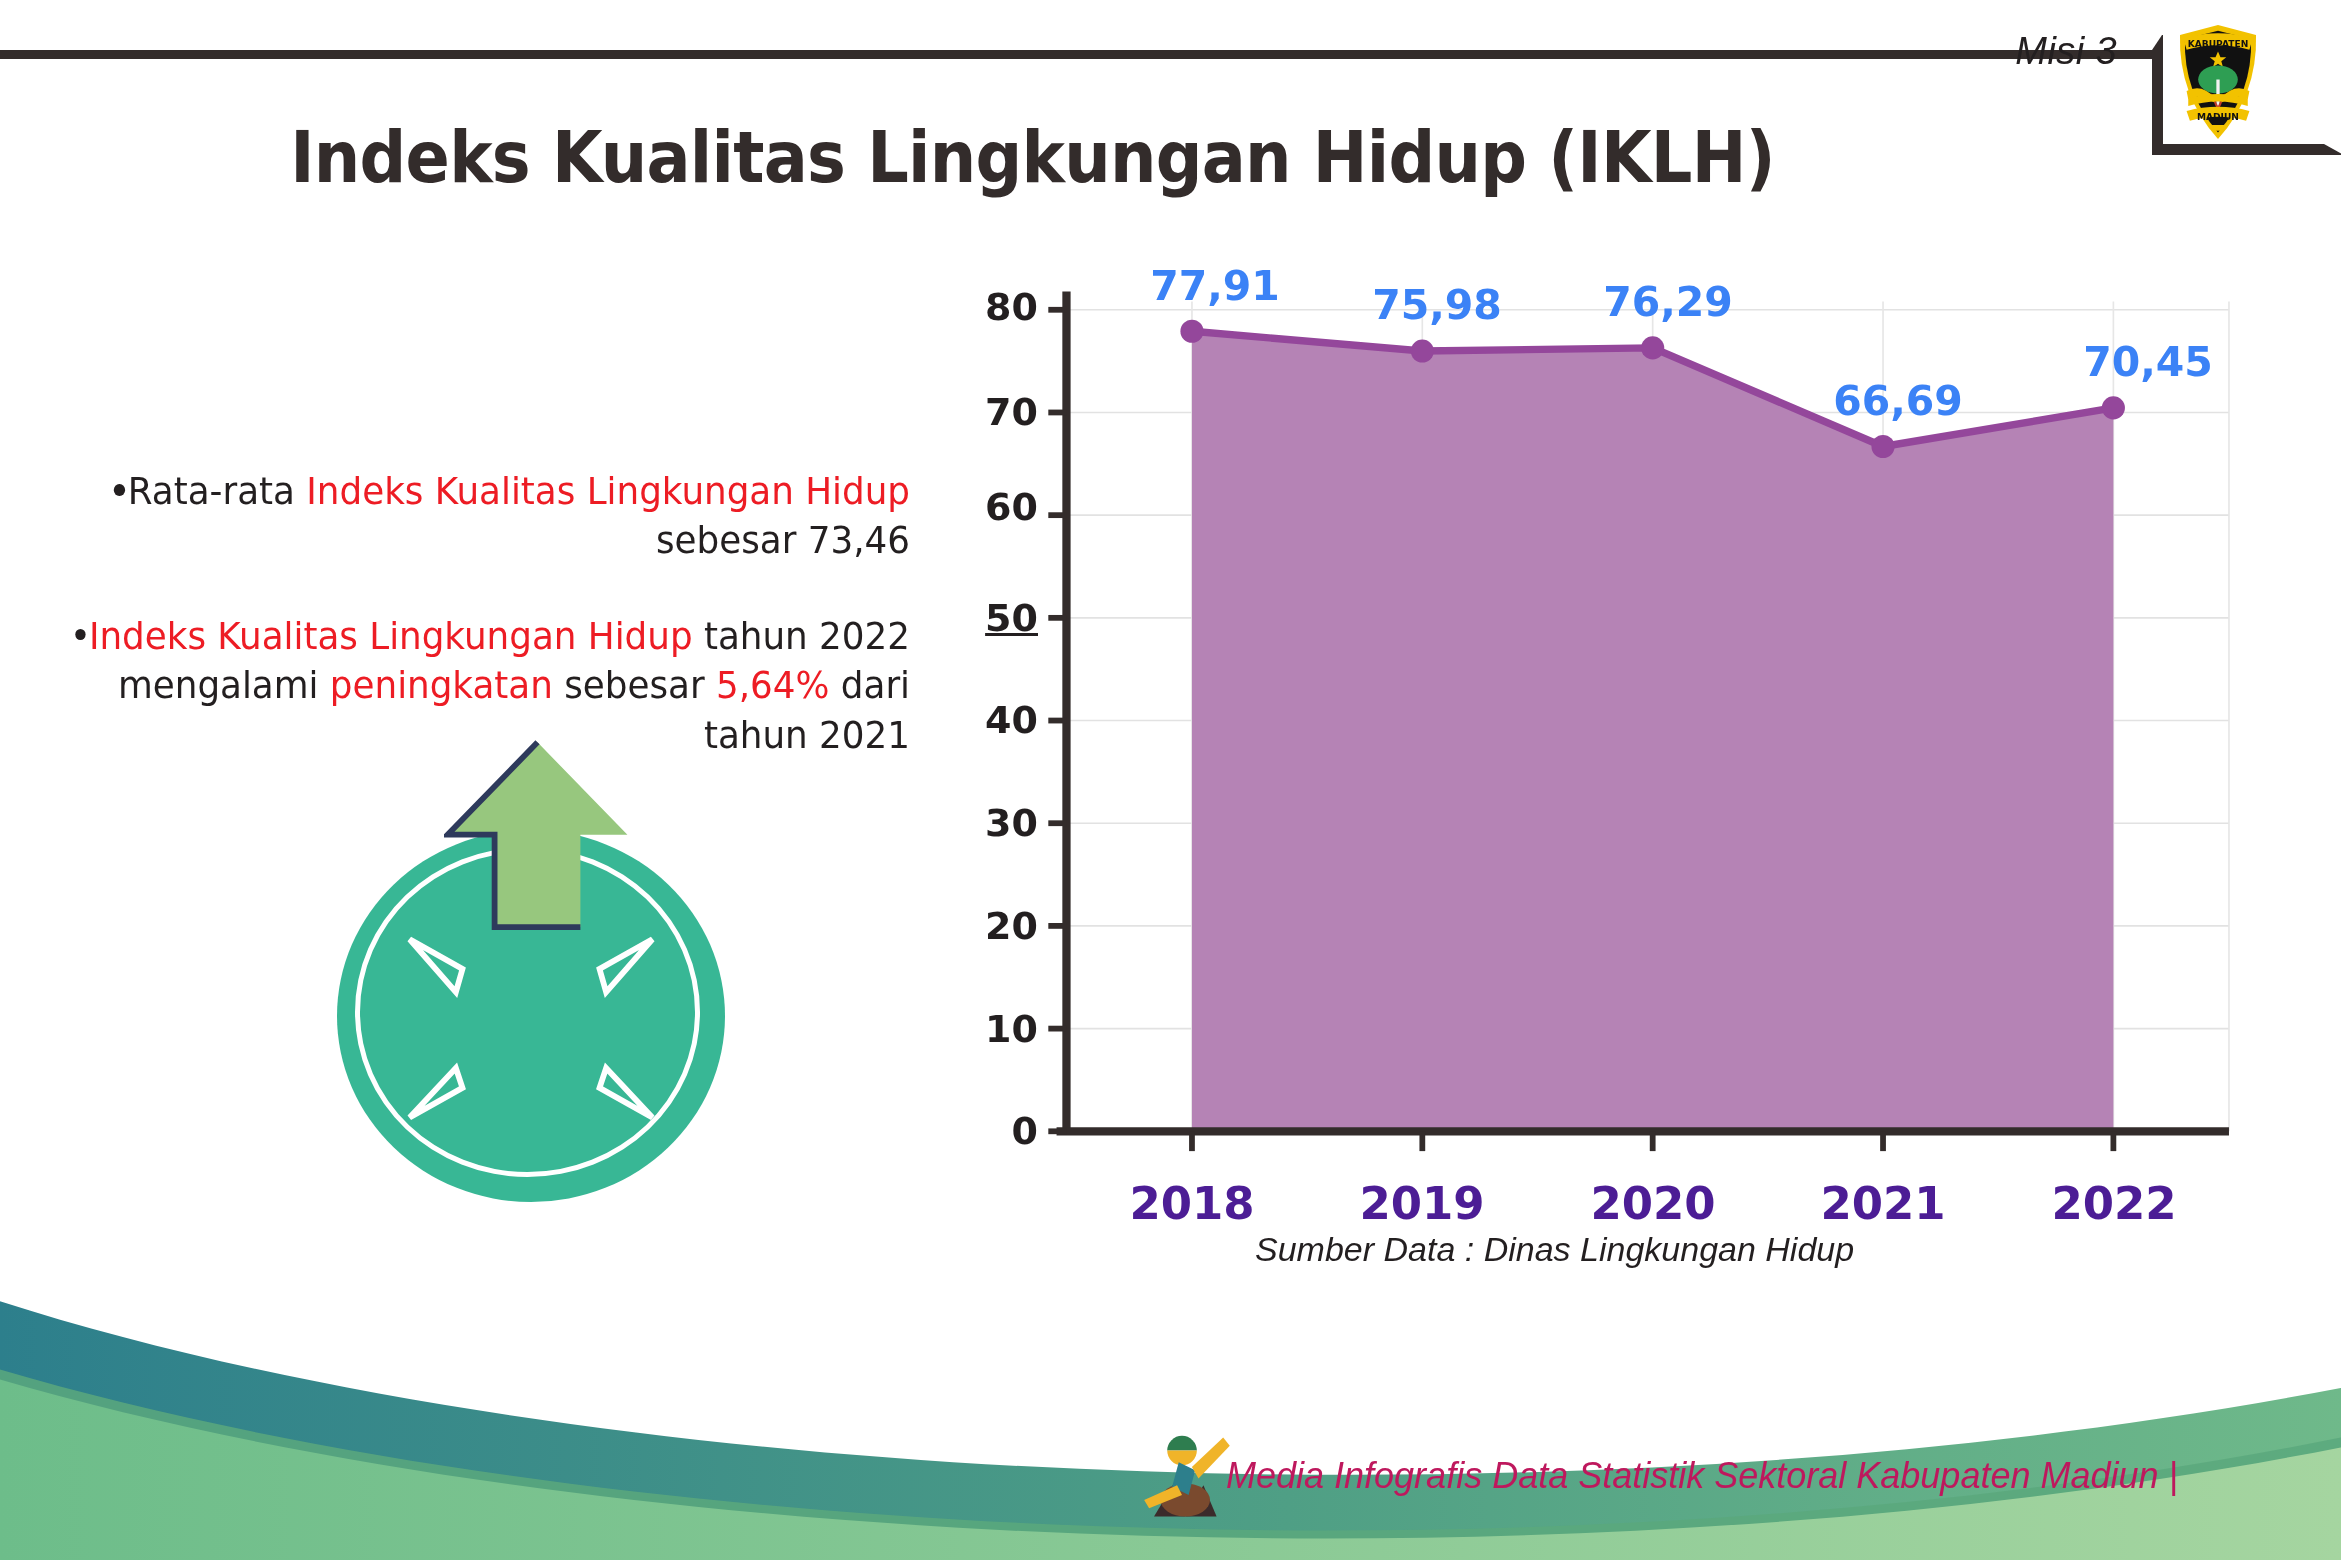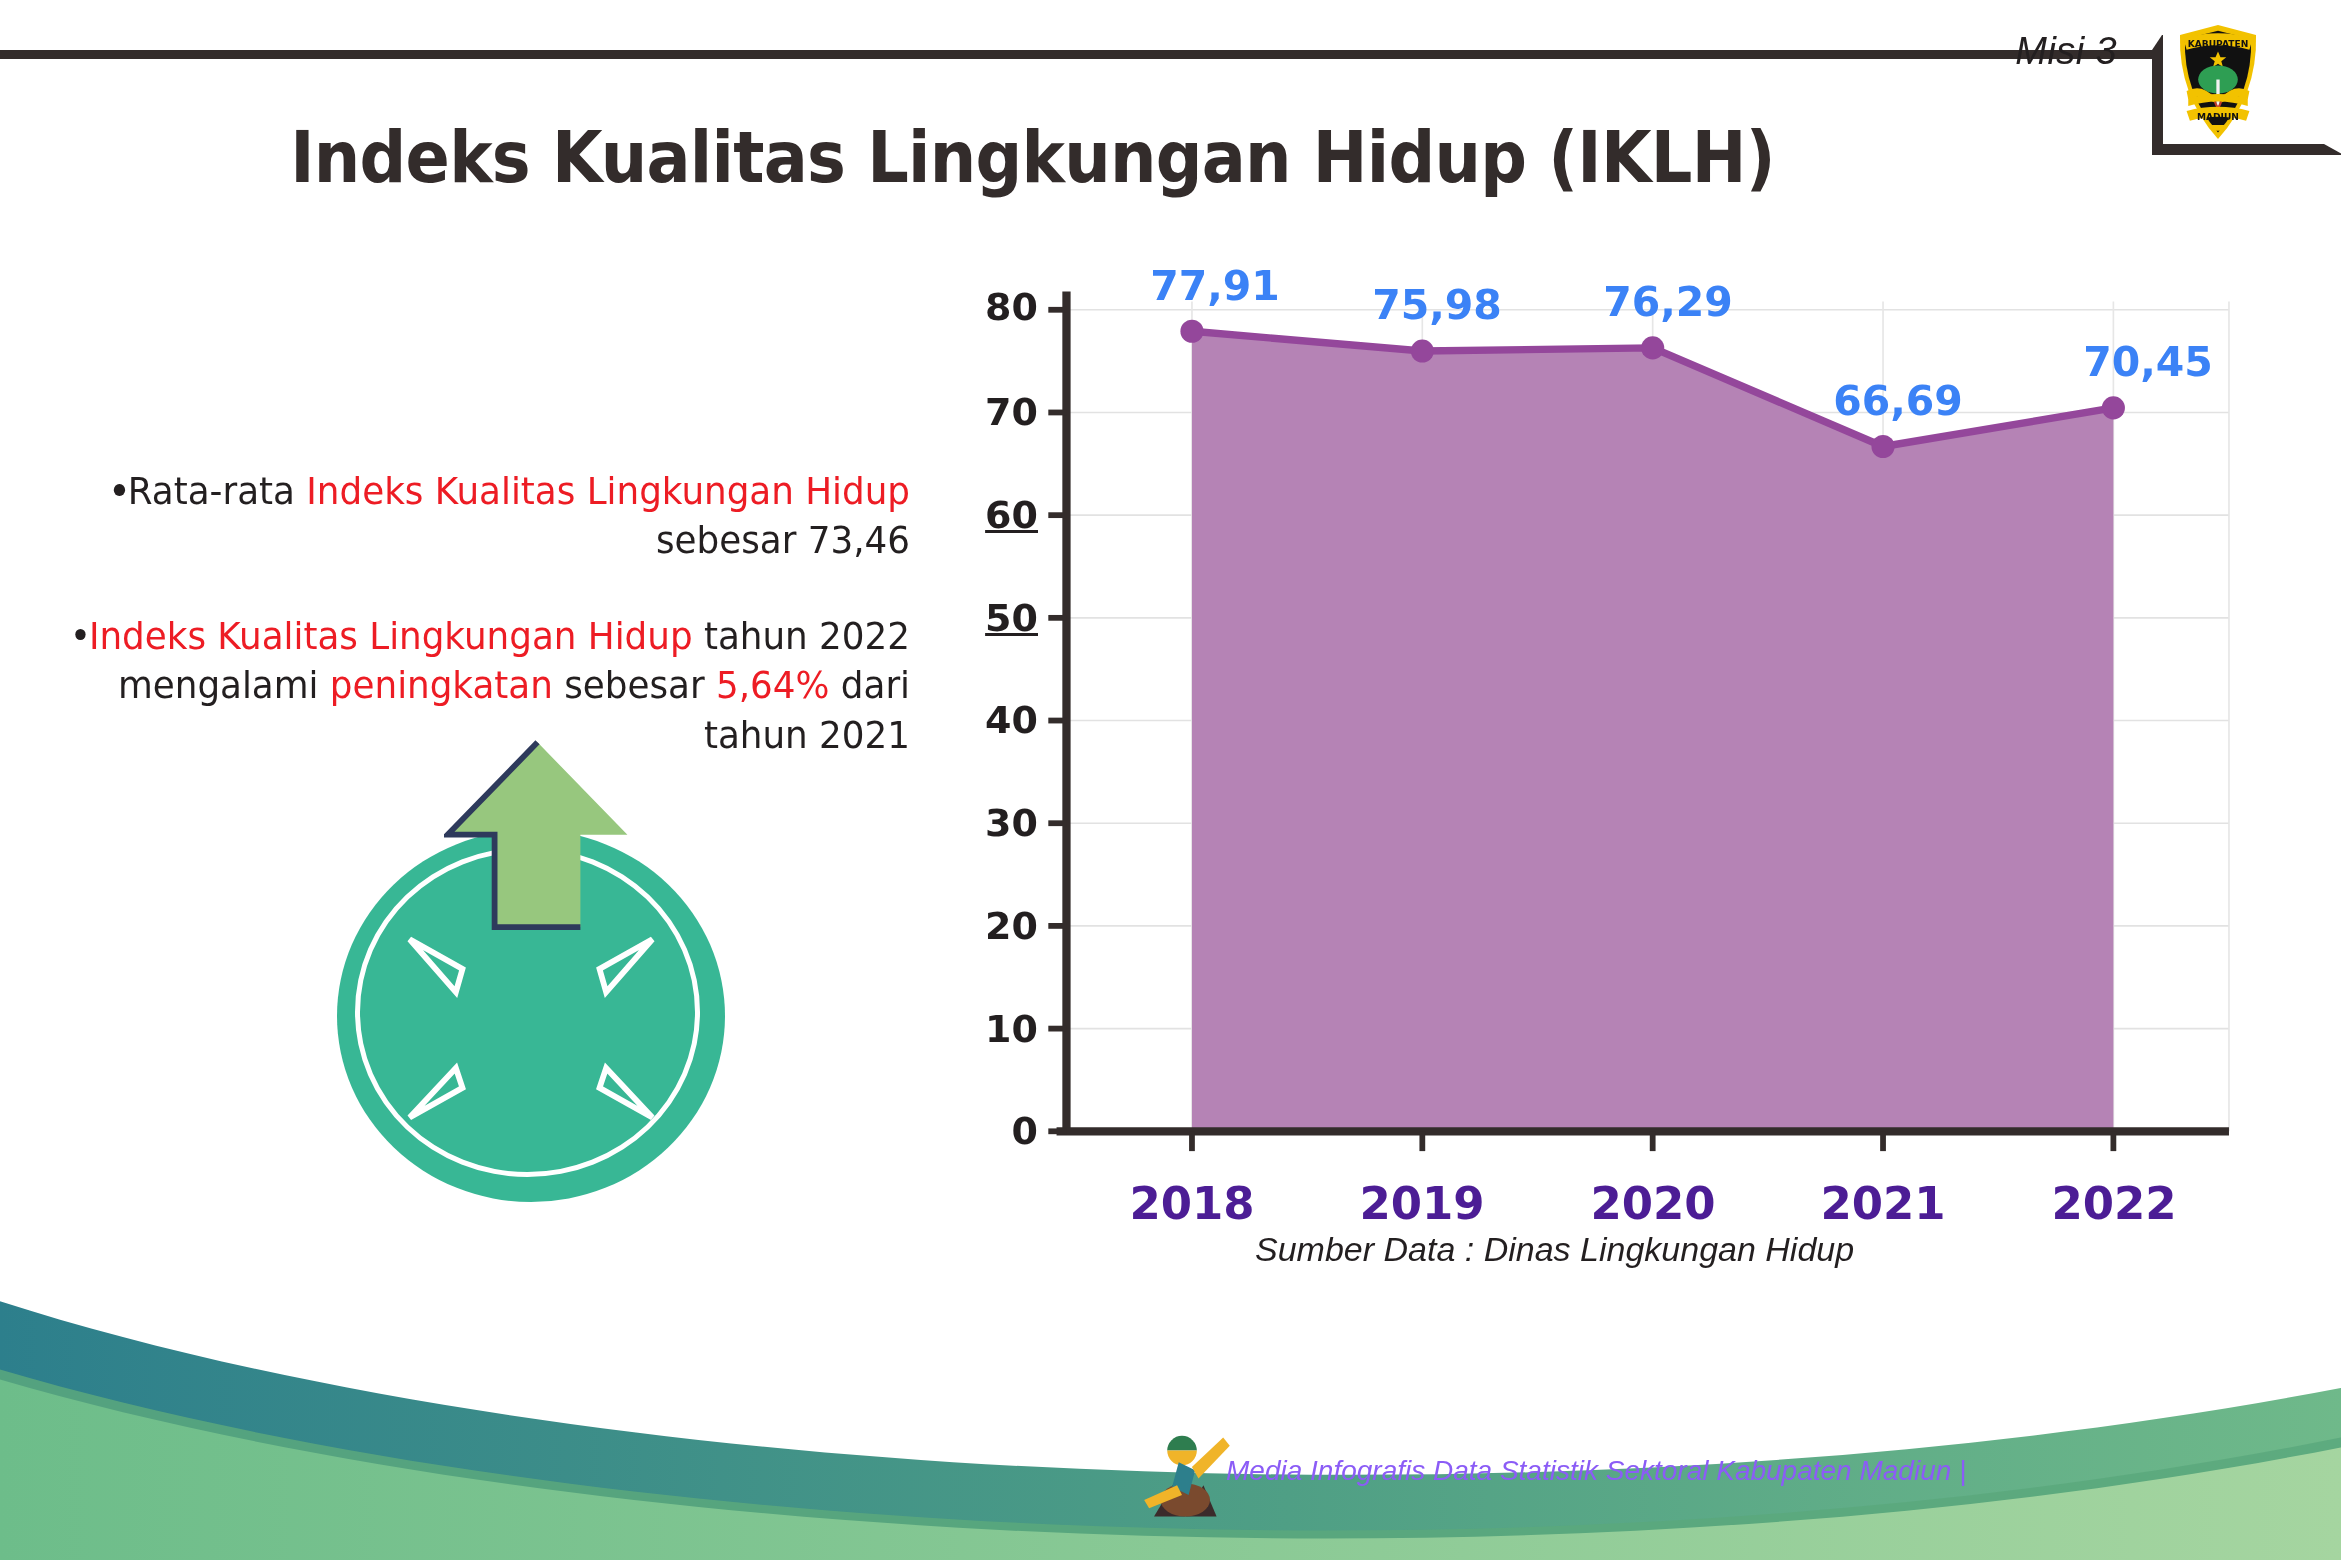--- a/index.html
+++ b/index.html
@@ -52,21 +52,21 @@
   .dlabel{position:absolute;transform:translate(-50%,-100%);
           font-family:"DejaVu Sans",sans-serif;font-weight:bold;font-size:41px;color:#3b82f6;
           white-space:nowrap;}
   .source{position:absolute;left:1255px;top:1230px;font-family:"Liberation Sans",sans-serif;
           font-weight:normal;font-style:italic;font-size:34px;color:#231f20;text-align:center;}
 
   
   .footer{position:absolute;left:0;bottom:0;width:2342px;height:297px;}
   .fig{position:absolute;left:1131px;top:1419px;width:107px;height:120px;}
   .foot-text{position:absolute;left:1226px;top:1455px;font-family:"Liberation Sans",sans-serif;
-             font-style:italic;font-size:28px;color:#8b5cf6;white-space:nowrap;}
+             font-style:italic;font-size:36px;color:#be185d;white-space:nowrap;}
 </style>
 </head>
 <body>
 
 <div class="top-rule"></div>
 <div class="bracket-v"></div>
 <div class="bracket-h"></div>
 <div class="misi">Misi 3</div>
 
 <div class="crest">
@@ -154,21 +154,21 @@
       <line x1="1101" y1="1020" x2="1101" y2="1044" stroke="#332c2b" stroke-width="7"></line>
       <line x1="1380" y1="1020" x2="1380" y2="1044" stroke="#332c2b" stroke-width="7"></line>
     </svg>
   <div id="ytick-layer">
       <div class="ylabel" style="top: 842px; right: 1224px;">0</div>
       <div class="ylabel" style="top: 740px; right: 1224px;">10</div>
       <div class="ylabel" style="top: 637px; right: 1224px;">20</div>
       <div class="ylabel" style="top: 534px; right: 1224px;">30</div>
       <div class="ylabel" style="top: 431px; right: 1224px;">40</div>
       <div class="ylabel" style="top: 329px; right: 1224px; text-decoration: underline;">50</div>
-      <div class="ylabel" style="top: 226px; right: 1224px; text-decoration: underline;">60</div>
+      <div class="ylabel" style="top: 218px; right: 1224px;">60</div>
       <div class="ylabel" style="top: 123px; right: 1224px;">70</div>
       <div class="ylabel" style="top: 18px; right: 1224px; text-align: right;">80</div>
     </div>
   <div id="xtick-layer">
       <div class="xlabel" style="left: 218px;">2018</div>
       <div class="xlabel" style="left: 448px;">2019</div>
       <div class="xlabel" style="left: 679px;">2020</div>
       <div class="xlabel" style="left: 909px;">2021</div>
       <div class="xlabel" style="left: 1140px;">2022</div>
     </div>

